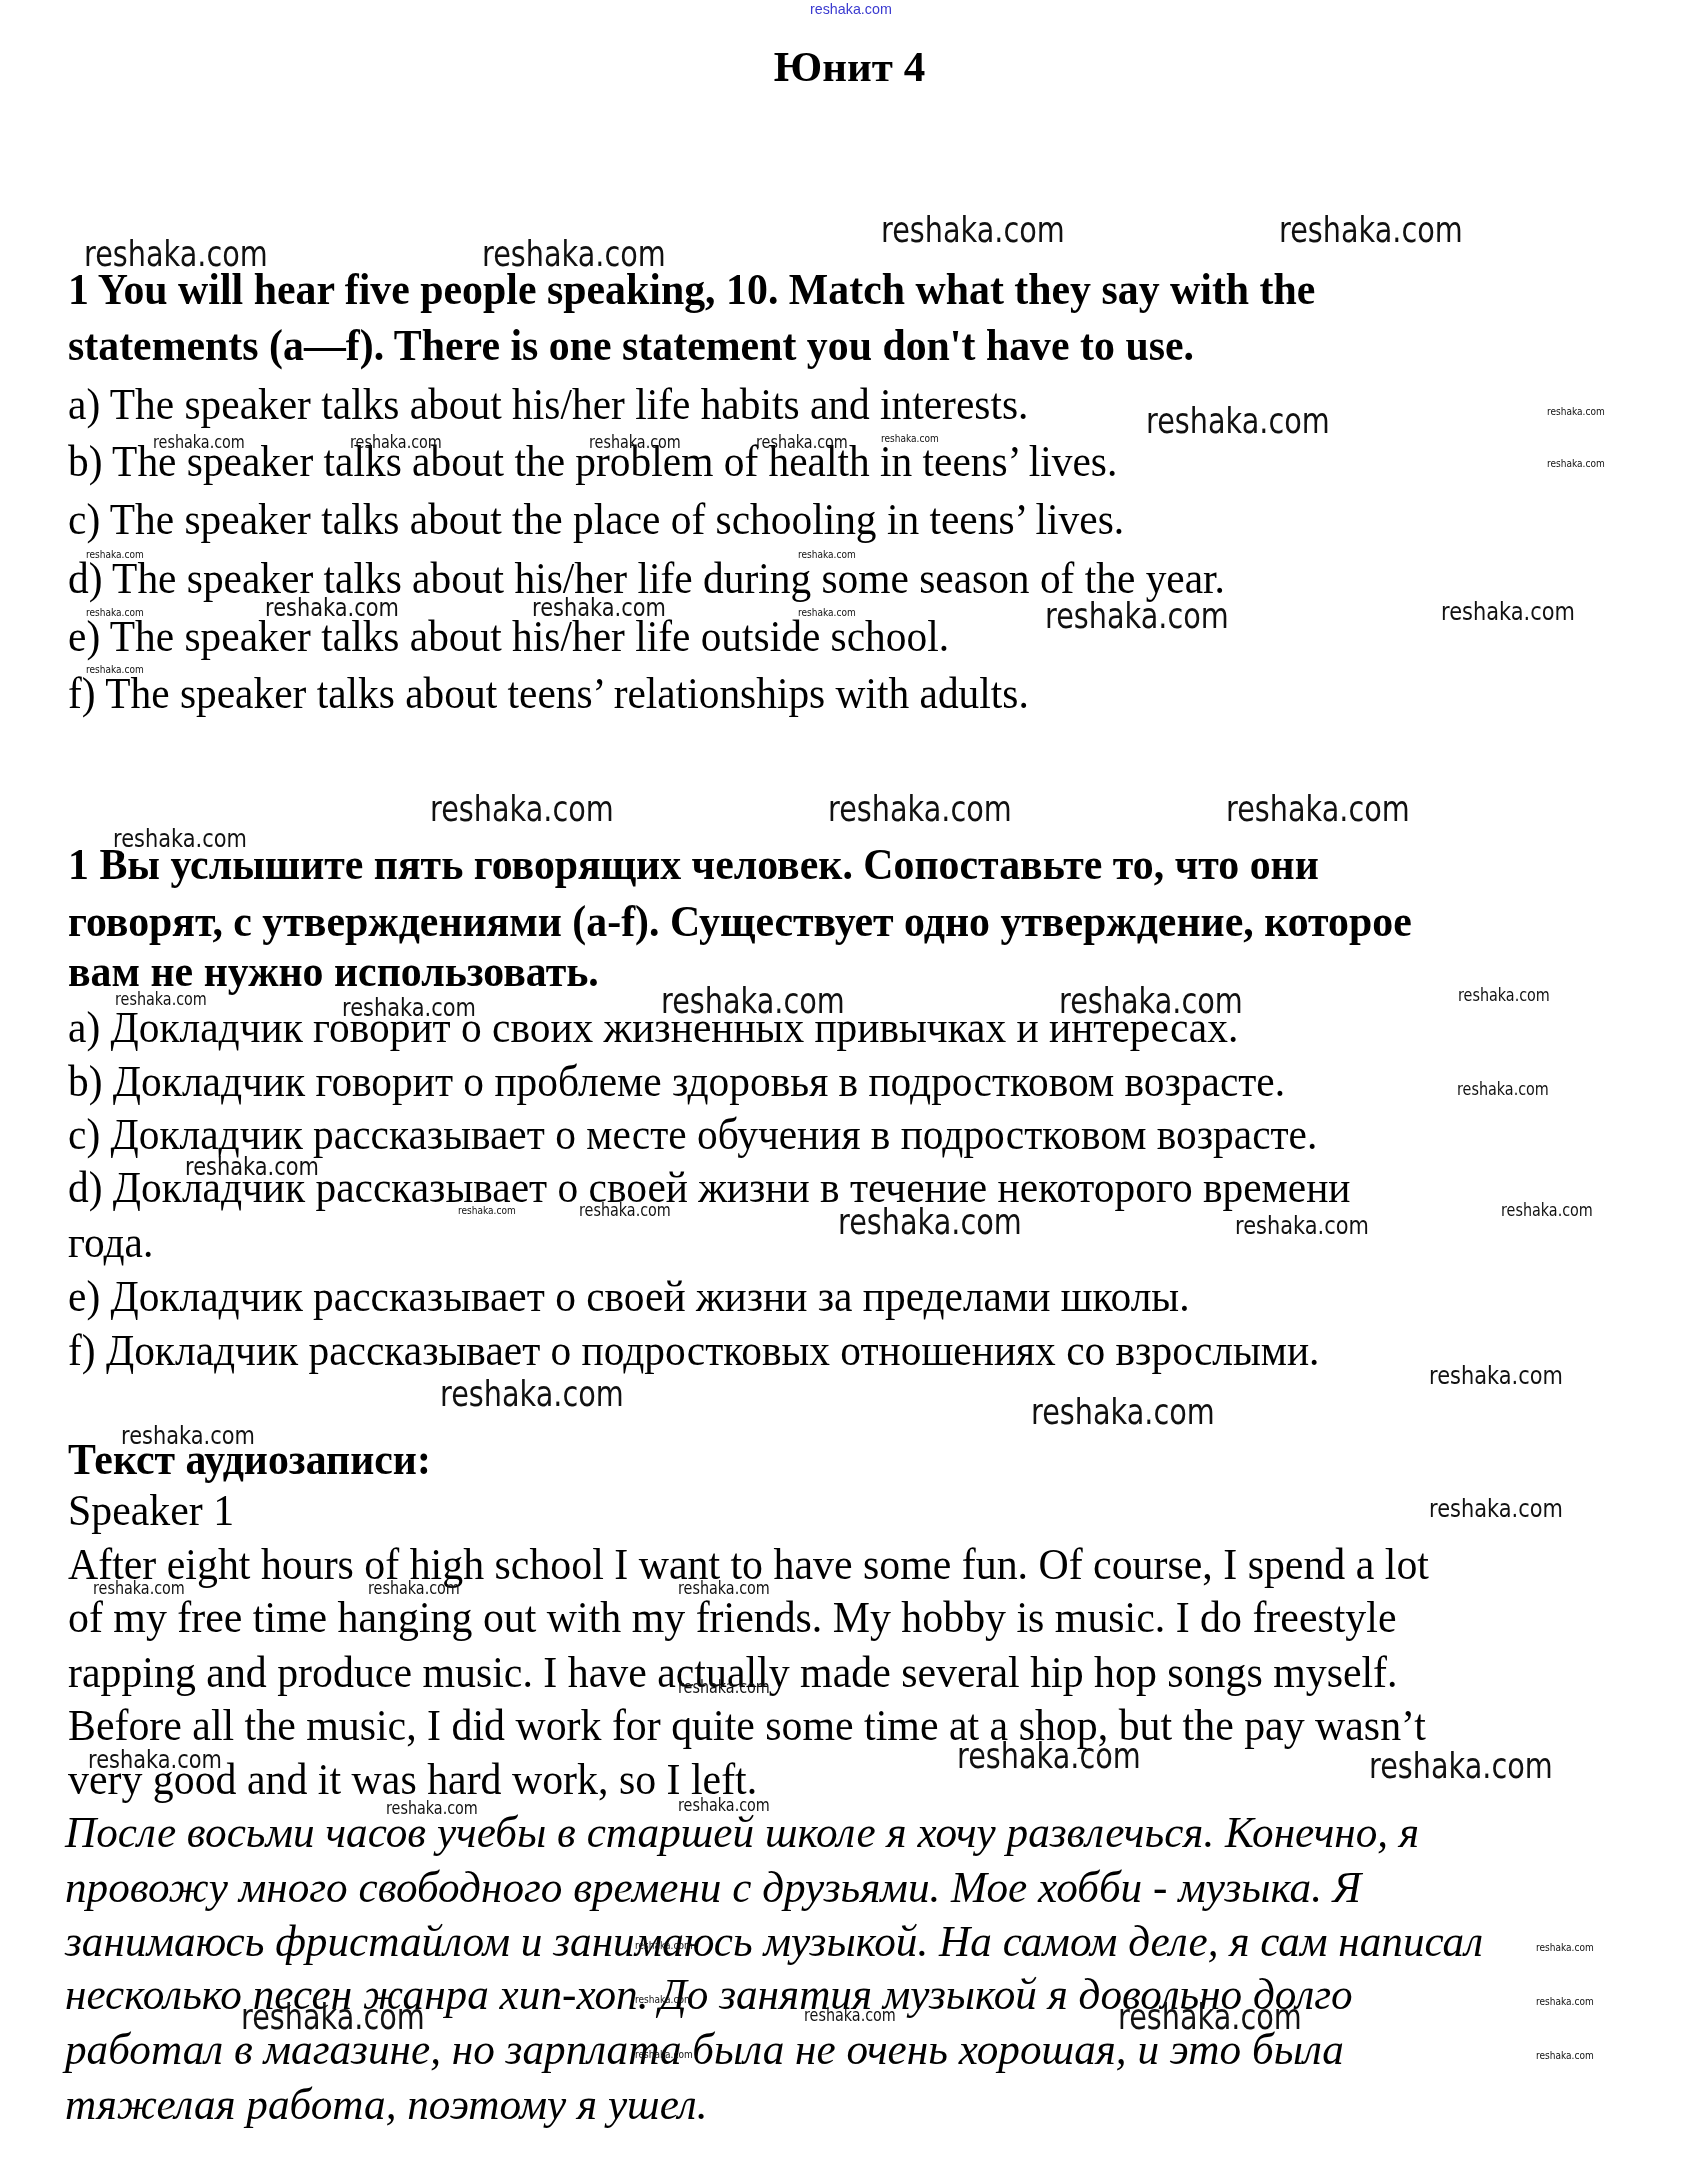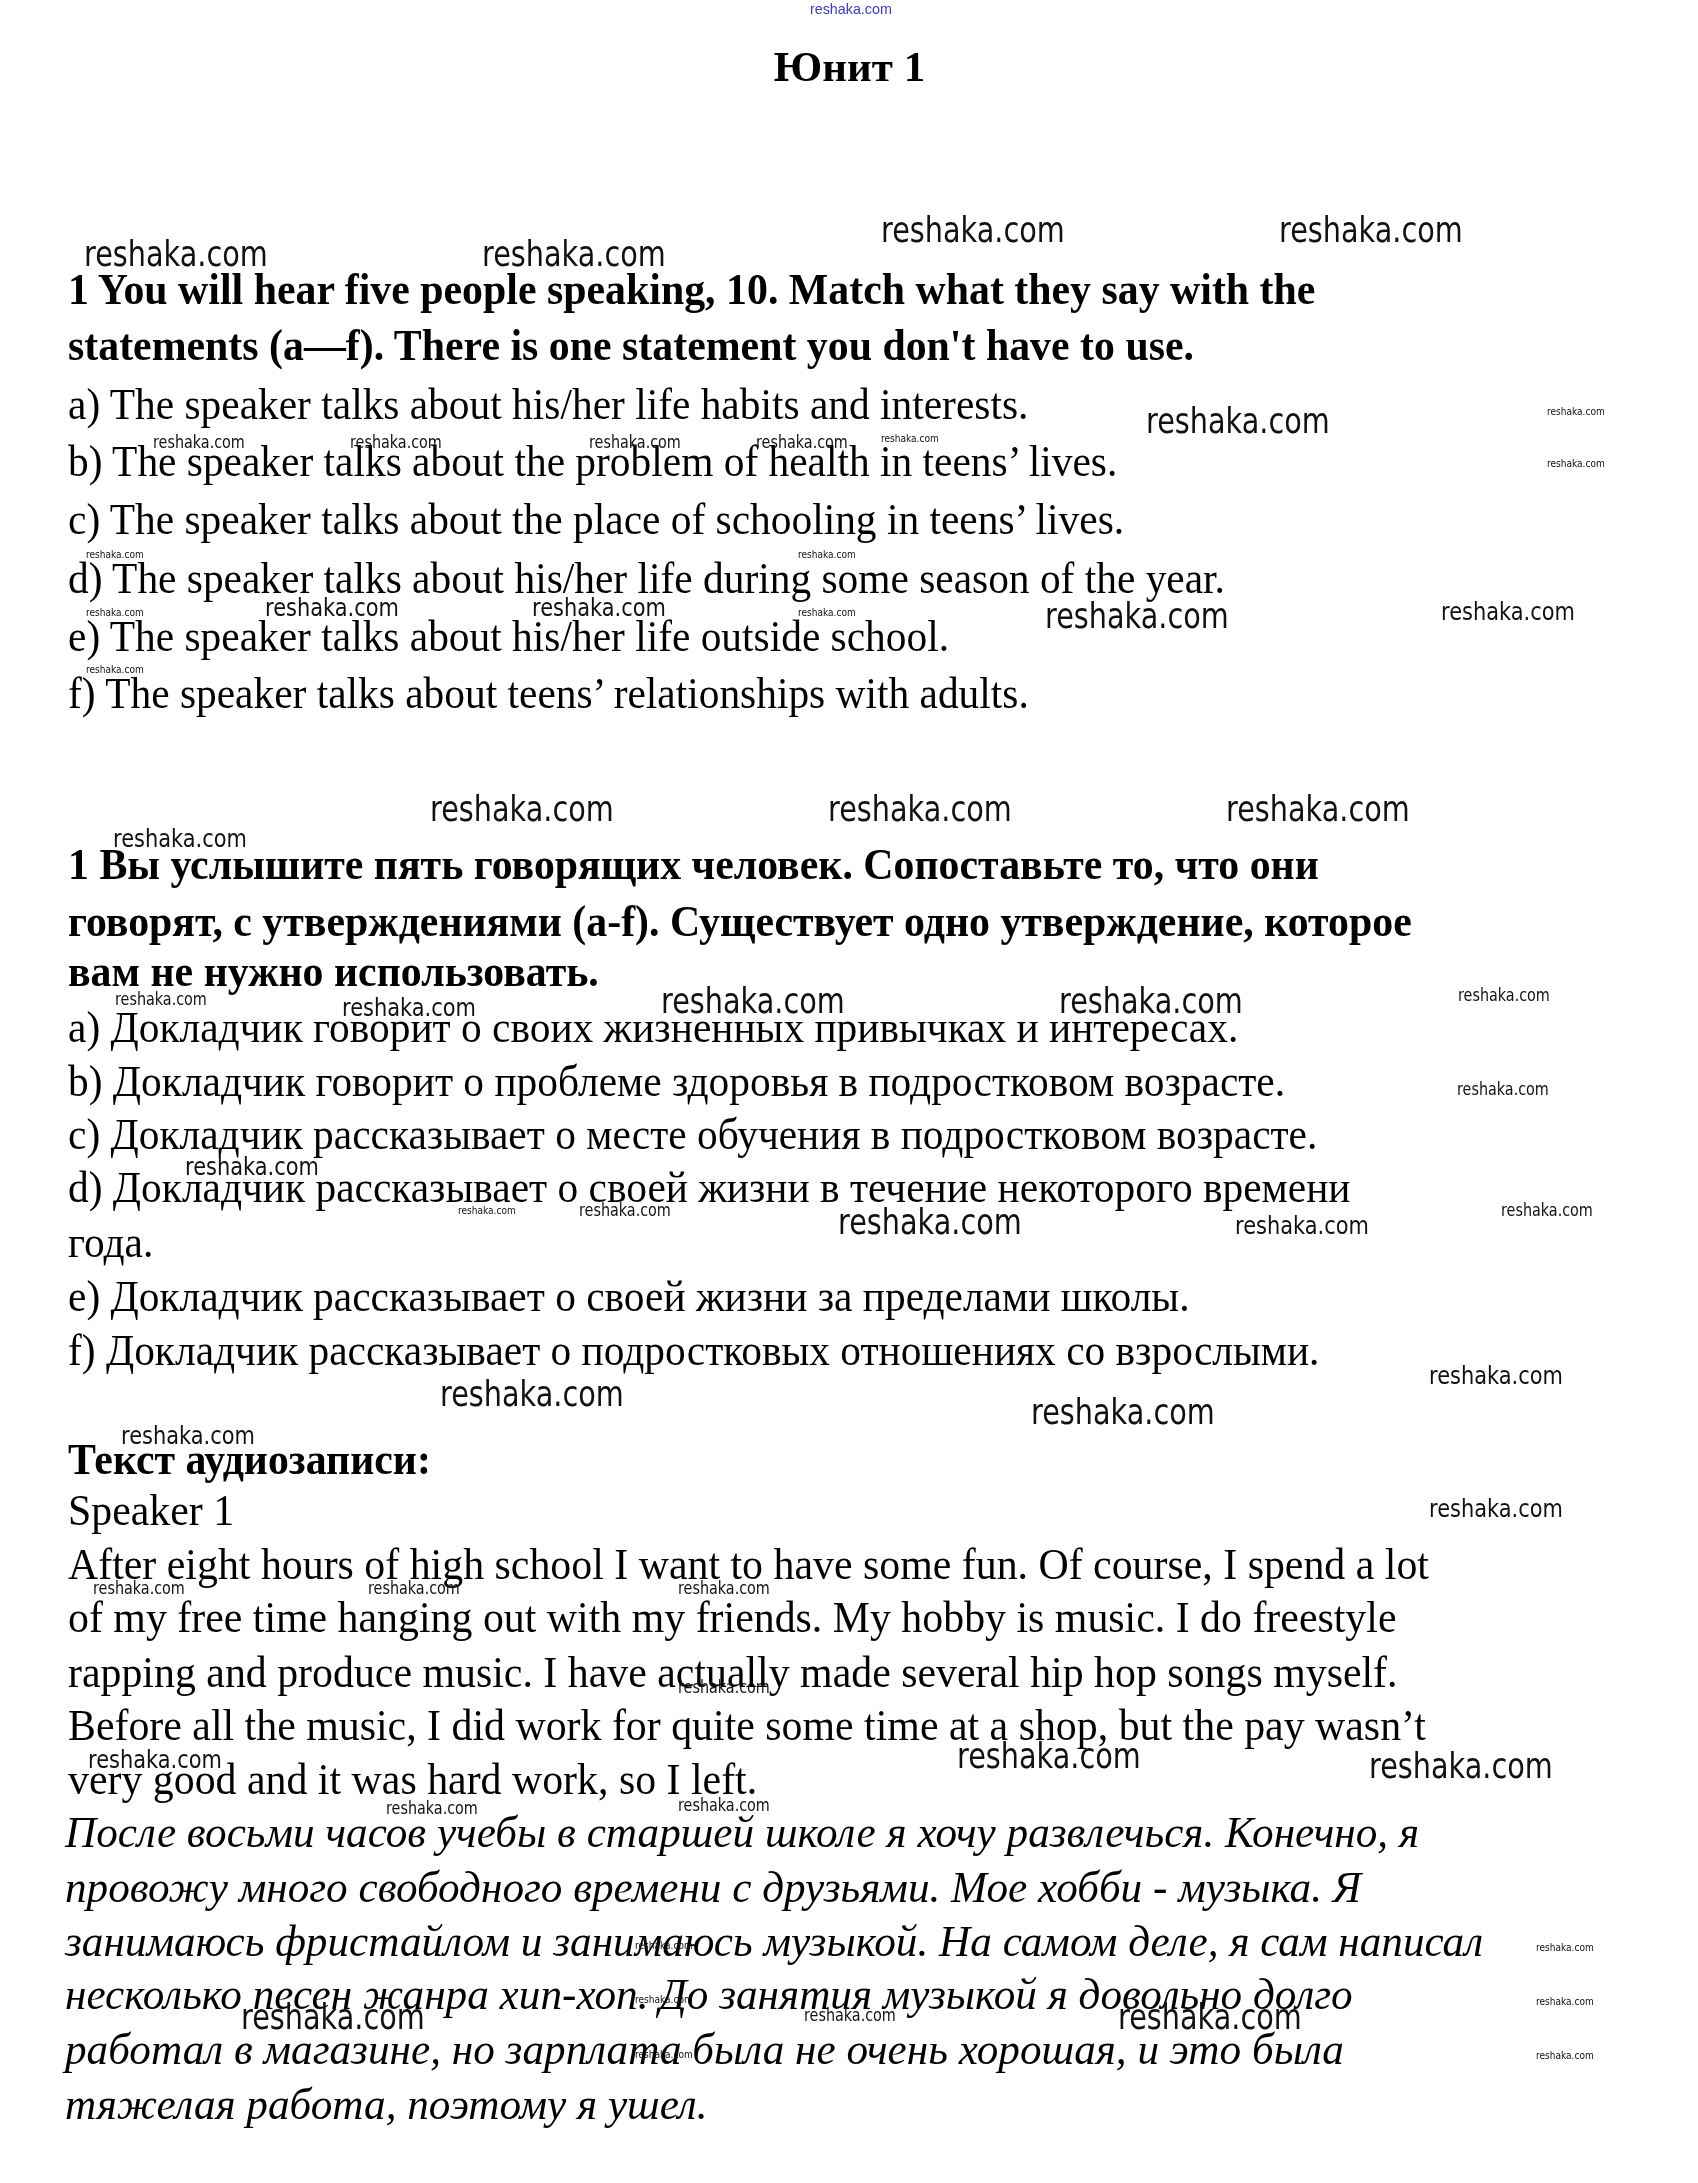--- a/index.html
+++ b/index.html
@@ -15,21 +15,21 @@
   .wm-l { font-size: 35px; }
   .wm-m { font-size: 25.5px; }
   .wm-s { font-size: 17.5px; }
   .wm-xs { font-size: 11px; }
 </style>
 </head>
 <body>
 
 <div class="abs top-wm">reshaka.com</div>
 
-<div class="abs title">Юнит 1</div>
+<div class="abs title">Юнит 4</div>
 
 <section>
   <div class="abs heading" style="top:267px">1 You will hear five people speaking, 10. Match what they say with the</div>
   <div class="abs heading" style="top:323px">statements (a—f). There is one statement you don't have to use.</div>
   <div class="abs item" style="top:382px">a) The speaker talks about his/her life habits and interests.</div>
   <div class="abs item" style="top:439px">b) The speaker talks about the problem of health in teens’ lives.</div>
   <div class="abs item" style="top:497px">c) The speaker talks about the place of schooling in teens’ lives.</div>
   <div class="abs item" style="top:556px">d) The speaker talks about his/her life during some season of the year.</div>
   <div class="abs item" style="top:614px">e) The speaker talks about his/her life outside school.</div>
   <div class="abs item" style="top:671px">f) The speaker talks about teens’ relationships with adults.</div>

